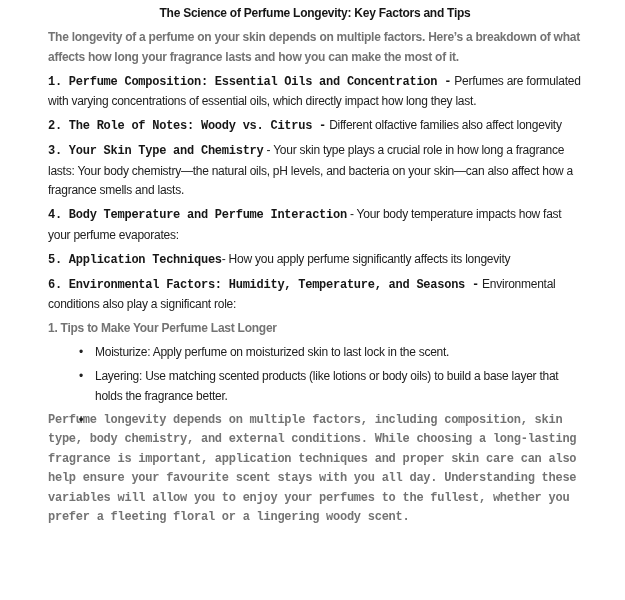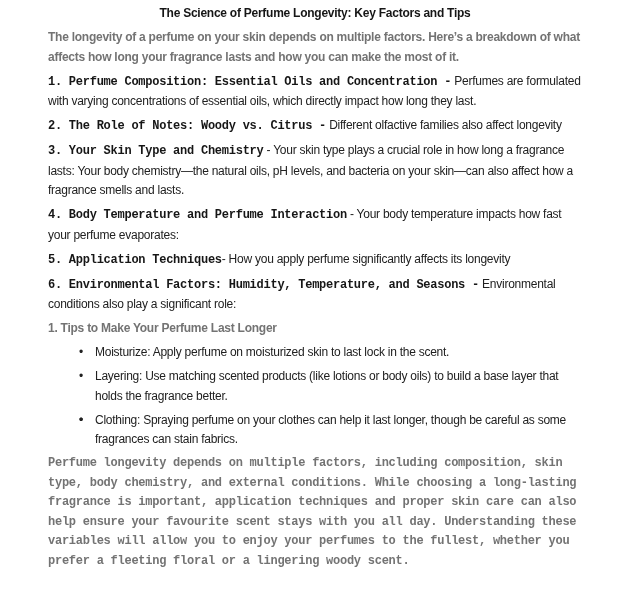--- a/index.html
+++ b/index.html
@@ -103,20 +103,19 @@
       <span class="bullet-dot">•</span>
       <span>Layering: Use matching scented products (like lotions or body oils) to build a base layer that holds the fragrance better.</span>
     </div>
 
     <div class="bullet-item">
       <span class="bullet-dot">•</span>
     </div>
 
     <div class="bullet-item">
       <span class="bullet-dot">•</span>
-      <span>Clothing: Spraying perfume on your clothes can help it last longer, though be careful as some fragrances can stain fabrics.</span>
     </div>
 
   </div>
 
   <p class="para bold conclusion">Perfume longevity depends on multiple factors, including composition, skin type, body chemistry, and external conditions. While choosing a long-lasting fragrance is important, application techniques and proper skin care can also help ensure your favourite scent stays with you all day. Understanding these variables will allow you to enjoy your perfumes to the fullest, whether you prefer a fleeting floral or a lingering woody scent.</p>
 
 </div>
 
 </body></html>

